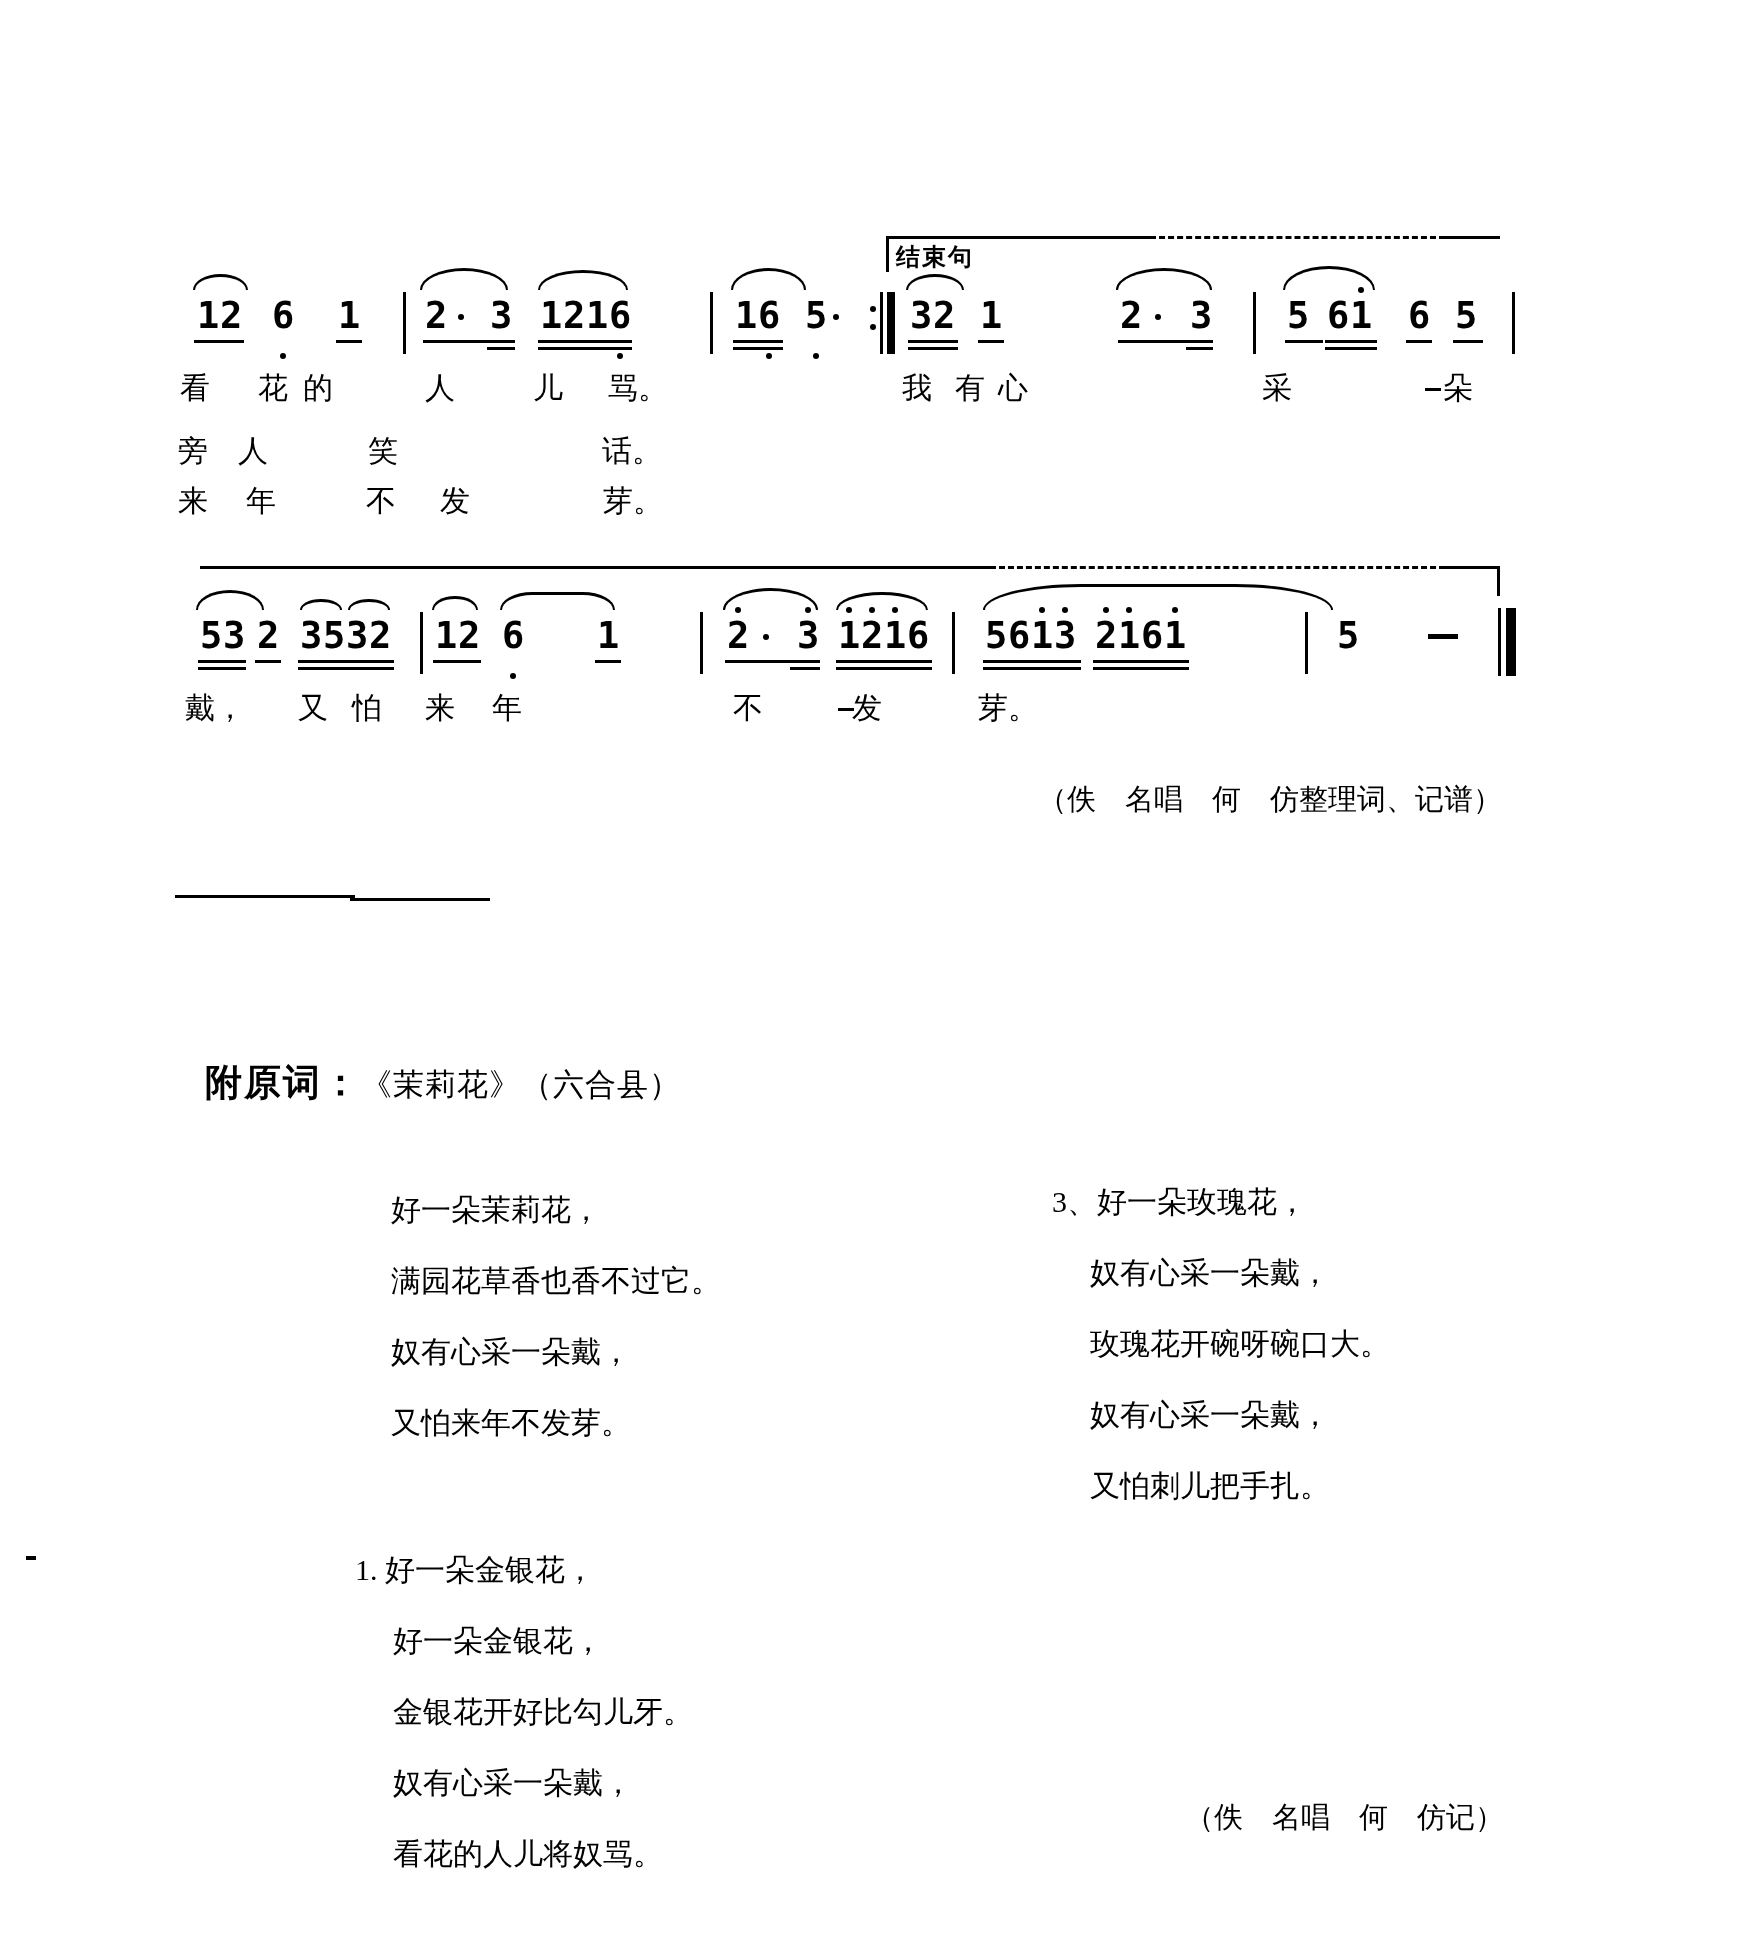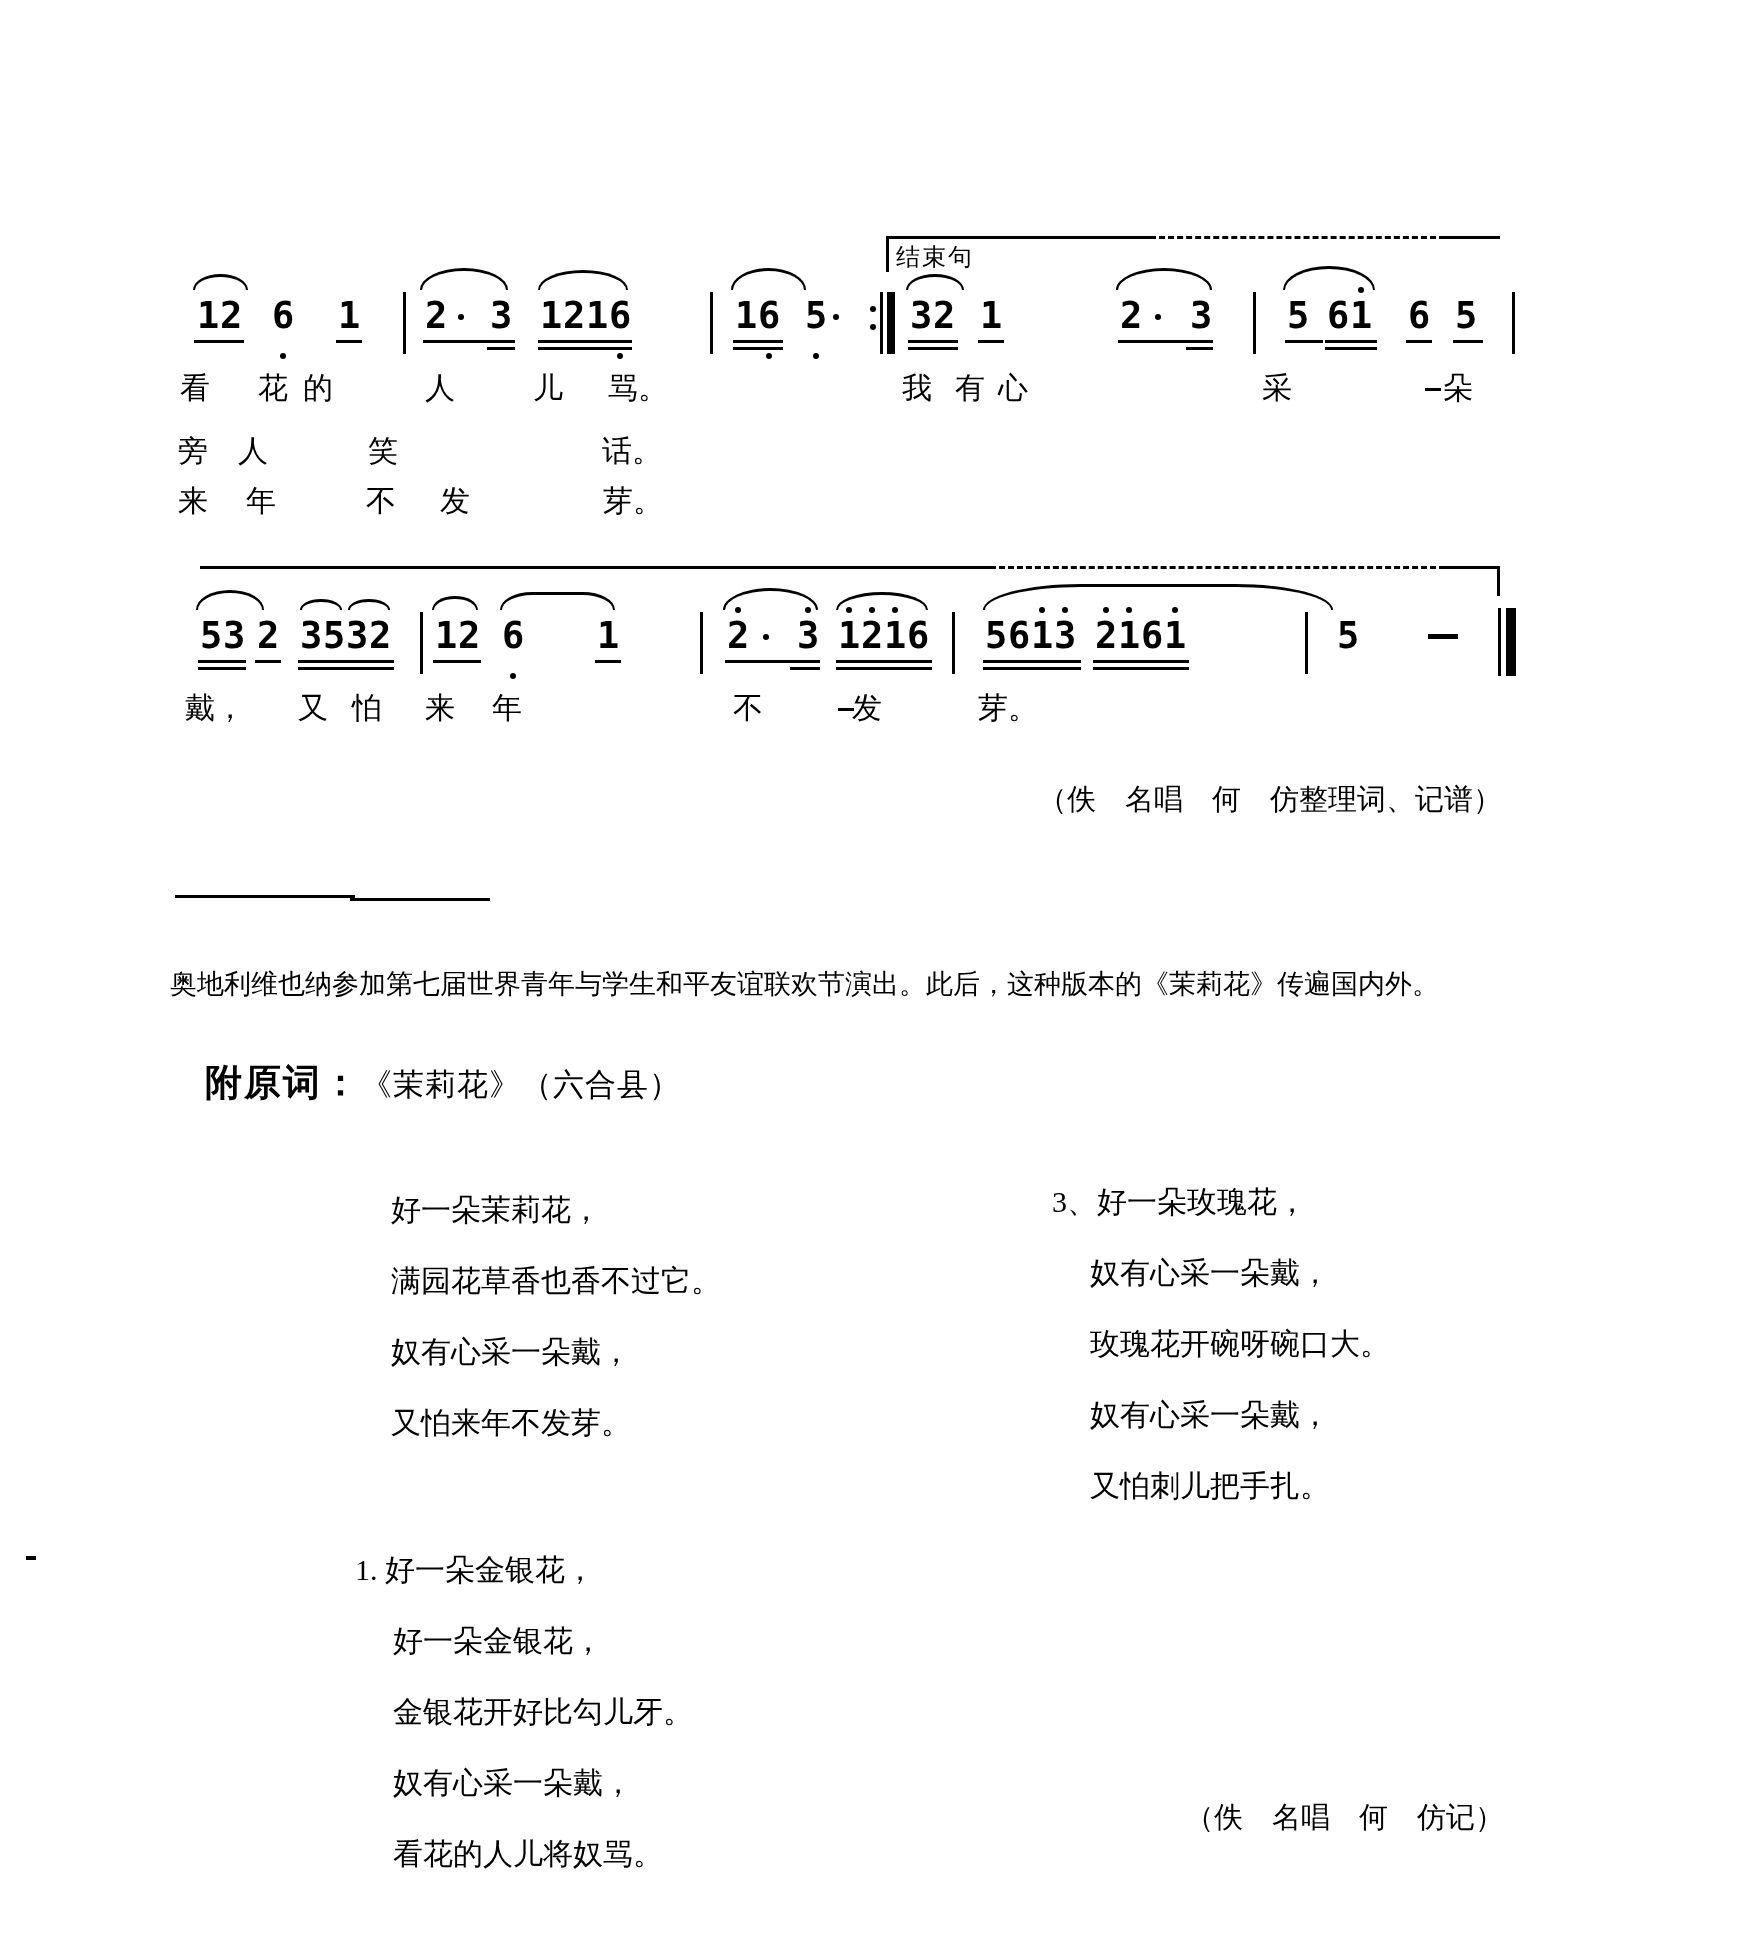--- a/index.html
+++ b/index.html
@@ -94,21 +94,21 @@
       <div class="slur" style="left: 1116px; top: 268px; width: 96px; height: 22px;"></div>
       <div class="slur" style="left: 1283px; top: 266px; width: 92px; height: 24px;"></div>
       <div class="dot" style="left: 870px; top: 306px;"></div>
       <div class="dot" style="left: 870px; top: 324px;"></div>
       <div class="bar" style="left: 880px; top: 292px; height: 62px;"></div>
       <div class="bar" style="left: 887px; top: 292px; height: 62px; width: 8px;"></div>
       <div class="volta-line" style="left: 886px; top: 236px; width: 264px;"></div>
       <div class="volta-dash" style="left: 1150px; top: 236px; width: 295px;"></div>
       <div class="volta-line" style="left: 1445px; top: 236px; width: 55px;"></div>
       <div class="vline" style="left: 886px; top: 236px; height: 36px;"></div>
-      <div class="label-ending" style="left: 892px; top: 241px;">结束句</div>
+      <div class="label-ending" style="left: 892px; top: 241px; font-weight: bold;">结束句</div>
       <div class="syl" style="left: 180px; top: 372px;">看</div>
       <div class="syl" style="left: 258px; top: 372px;">花</div>
       <div class="syl" style="left: 303px; top: 372px;">的</div>
       <div class="syl" style="left: 425px; top: 372px;">人</div>
       <div class="syl" style="left: 533px; top: 372px;">儿</div>
       <div class="syl" style="left: 608px; top: 372px;">骂。</div>
       <div class="syl" style="left: 902px; top: 372px;">我</div>
       <div class="syl" style="left: 955px; top: 372px;">有</div>
       <div class="syl" style="left: 998px; top: 372px;">心</div>
       <div class="syl" style="left: 1262px; top: 372px;">采</div>
@@ -204,21 +204,20 @@
       <div class="uline" style="left: 838px; top: 708px; width: 16px;"></div>
       <div class="syl" style="left: 852px; top: 692px;">发</div>
       <div class="syl" style="left: 978px; top: 692px;">芽。</div>
     </div>
 
   <div class="credit" style="left:1038px;top:780px">（佚　名唱　何　仿整理词、记谱）</div>
 
   <div class="rule" style="left:175px;top:895px;width:180px"></div>
   <div class="rule" style="left:350px;top:898px;width:140px"></div>
 
-  <div class="footnote" style="left:170px;top:966px">奥地利维也纳参加第七届世界青年与学生和平友谊联欢节演出。此后，这种版本的《茉莉花》传遍国内外。</div>
 
   <div class="heading" style="left:205px;top:1058px">
     <span class="hb">附原词：</span><span class="hr">《茉莉花》（六合县）</span>
   </div>
 
   <div class="verse" style="left:353px;top:1190px">
       <p>好一朵茉莉花，</p>
       <p>满园花草香也香不过它。</p>
       <p>奴有心采一朵戴，</p>
       <p>又怕来年不发芽。</p>

